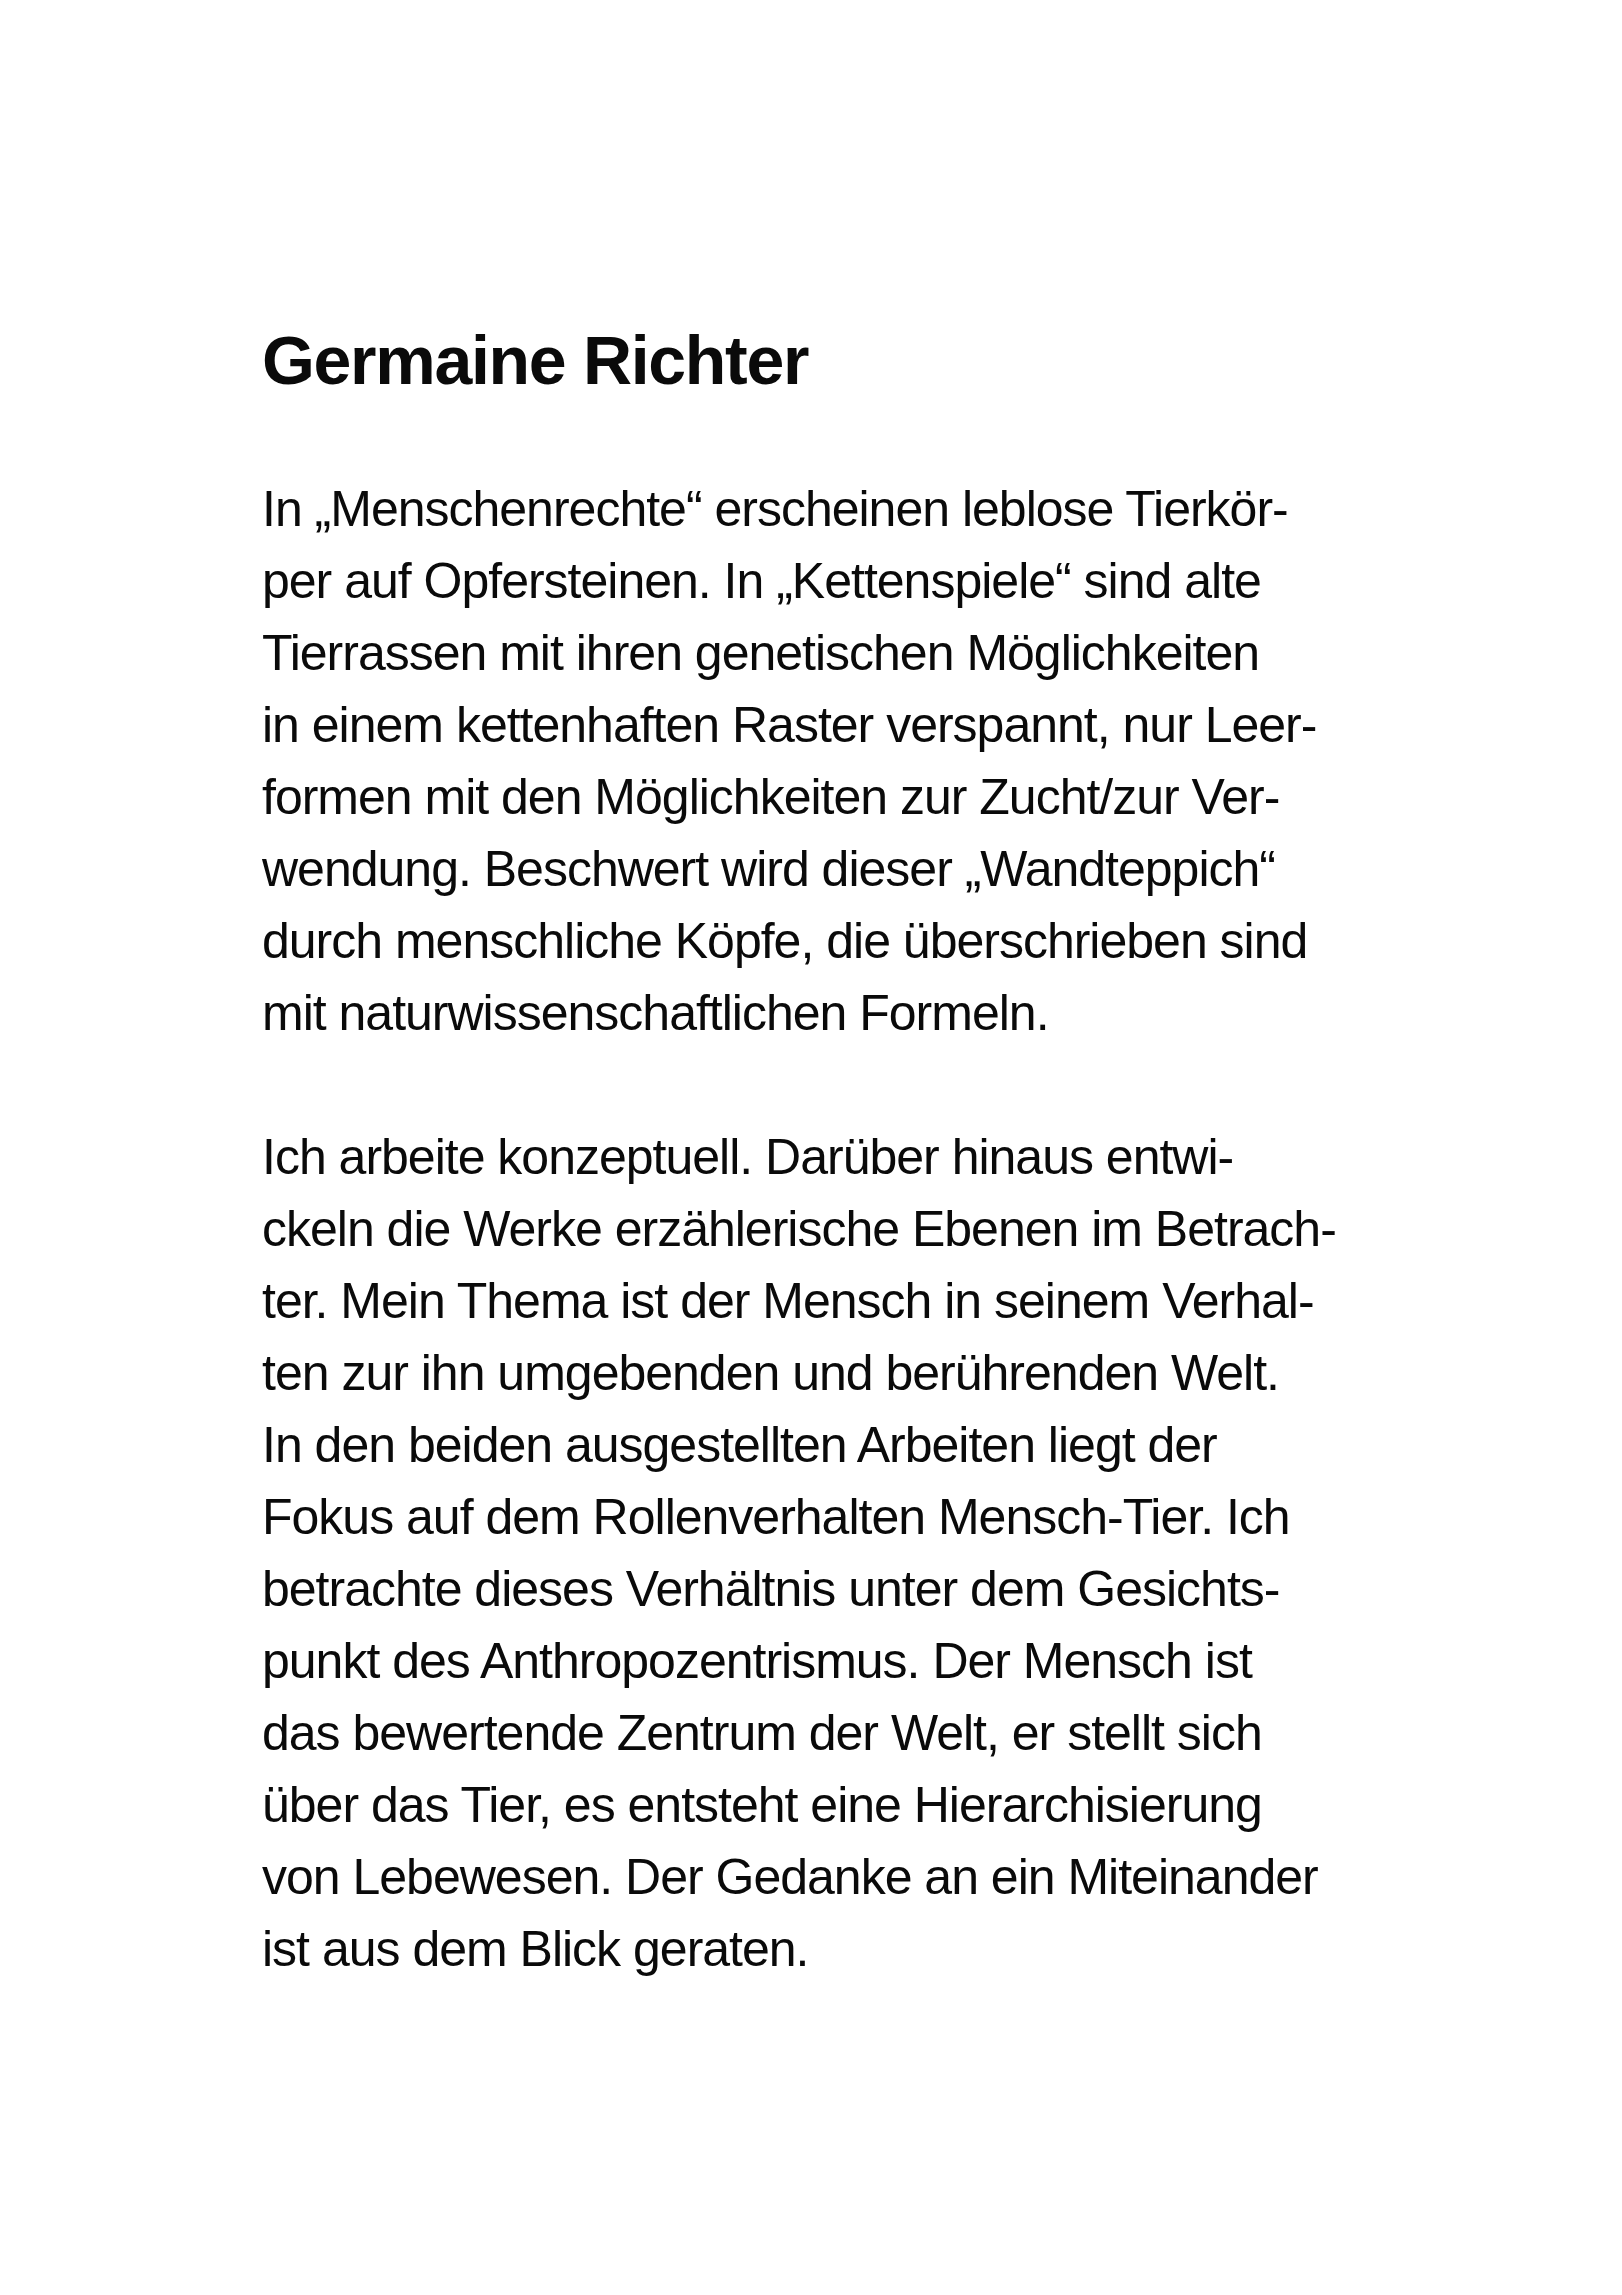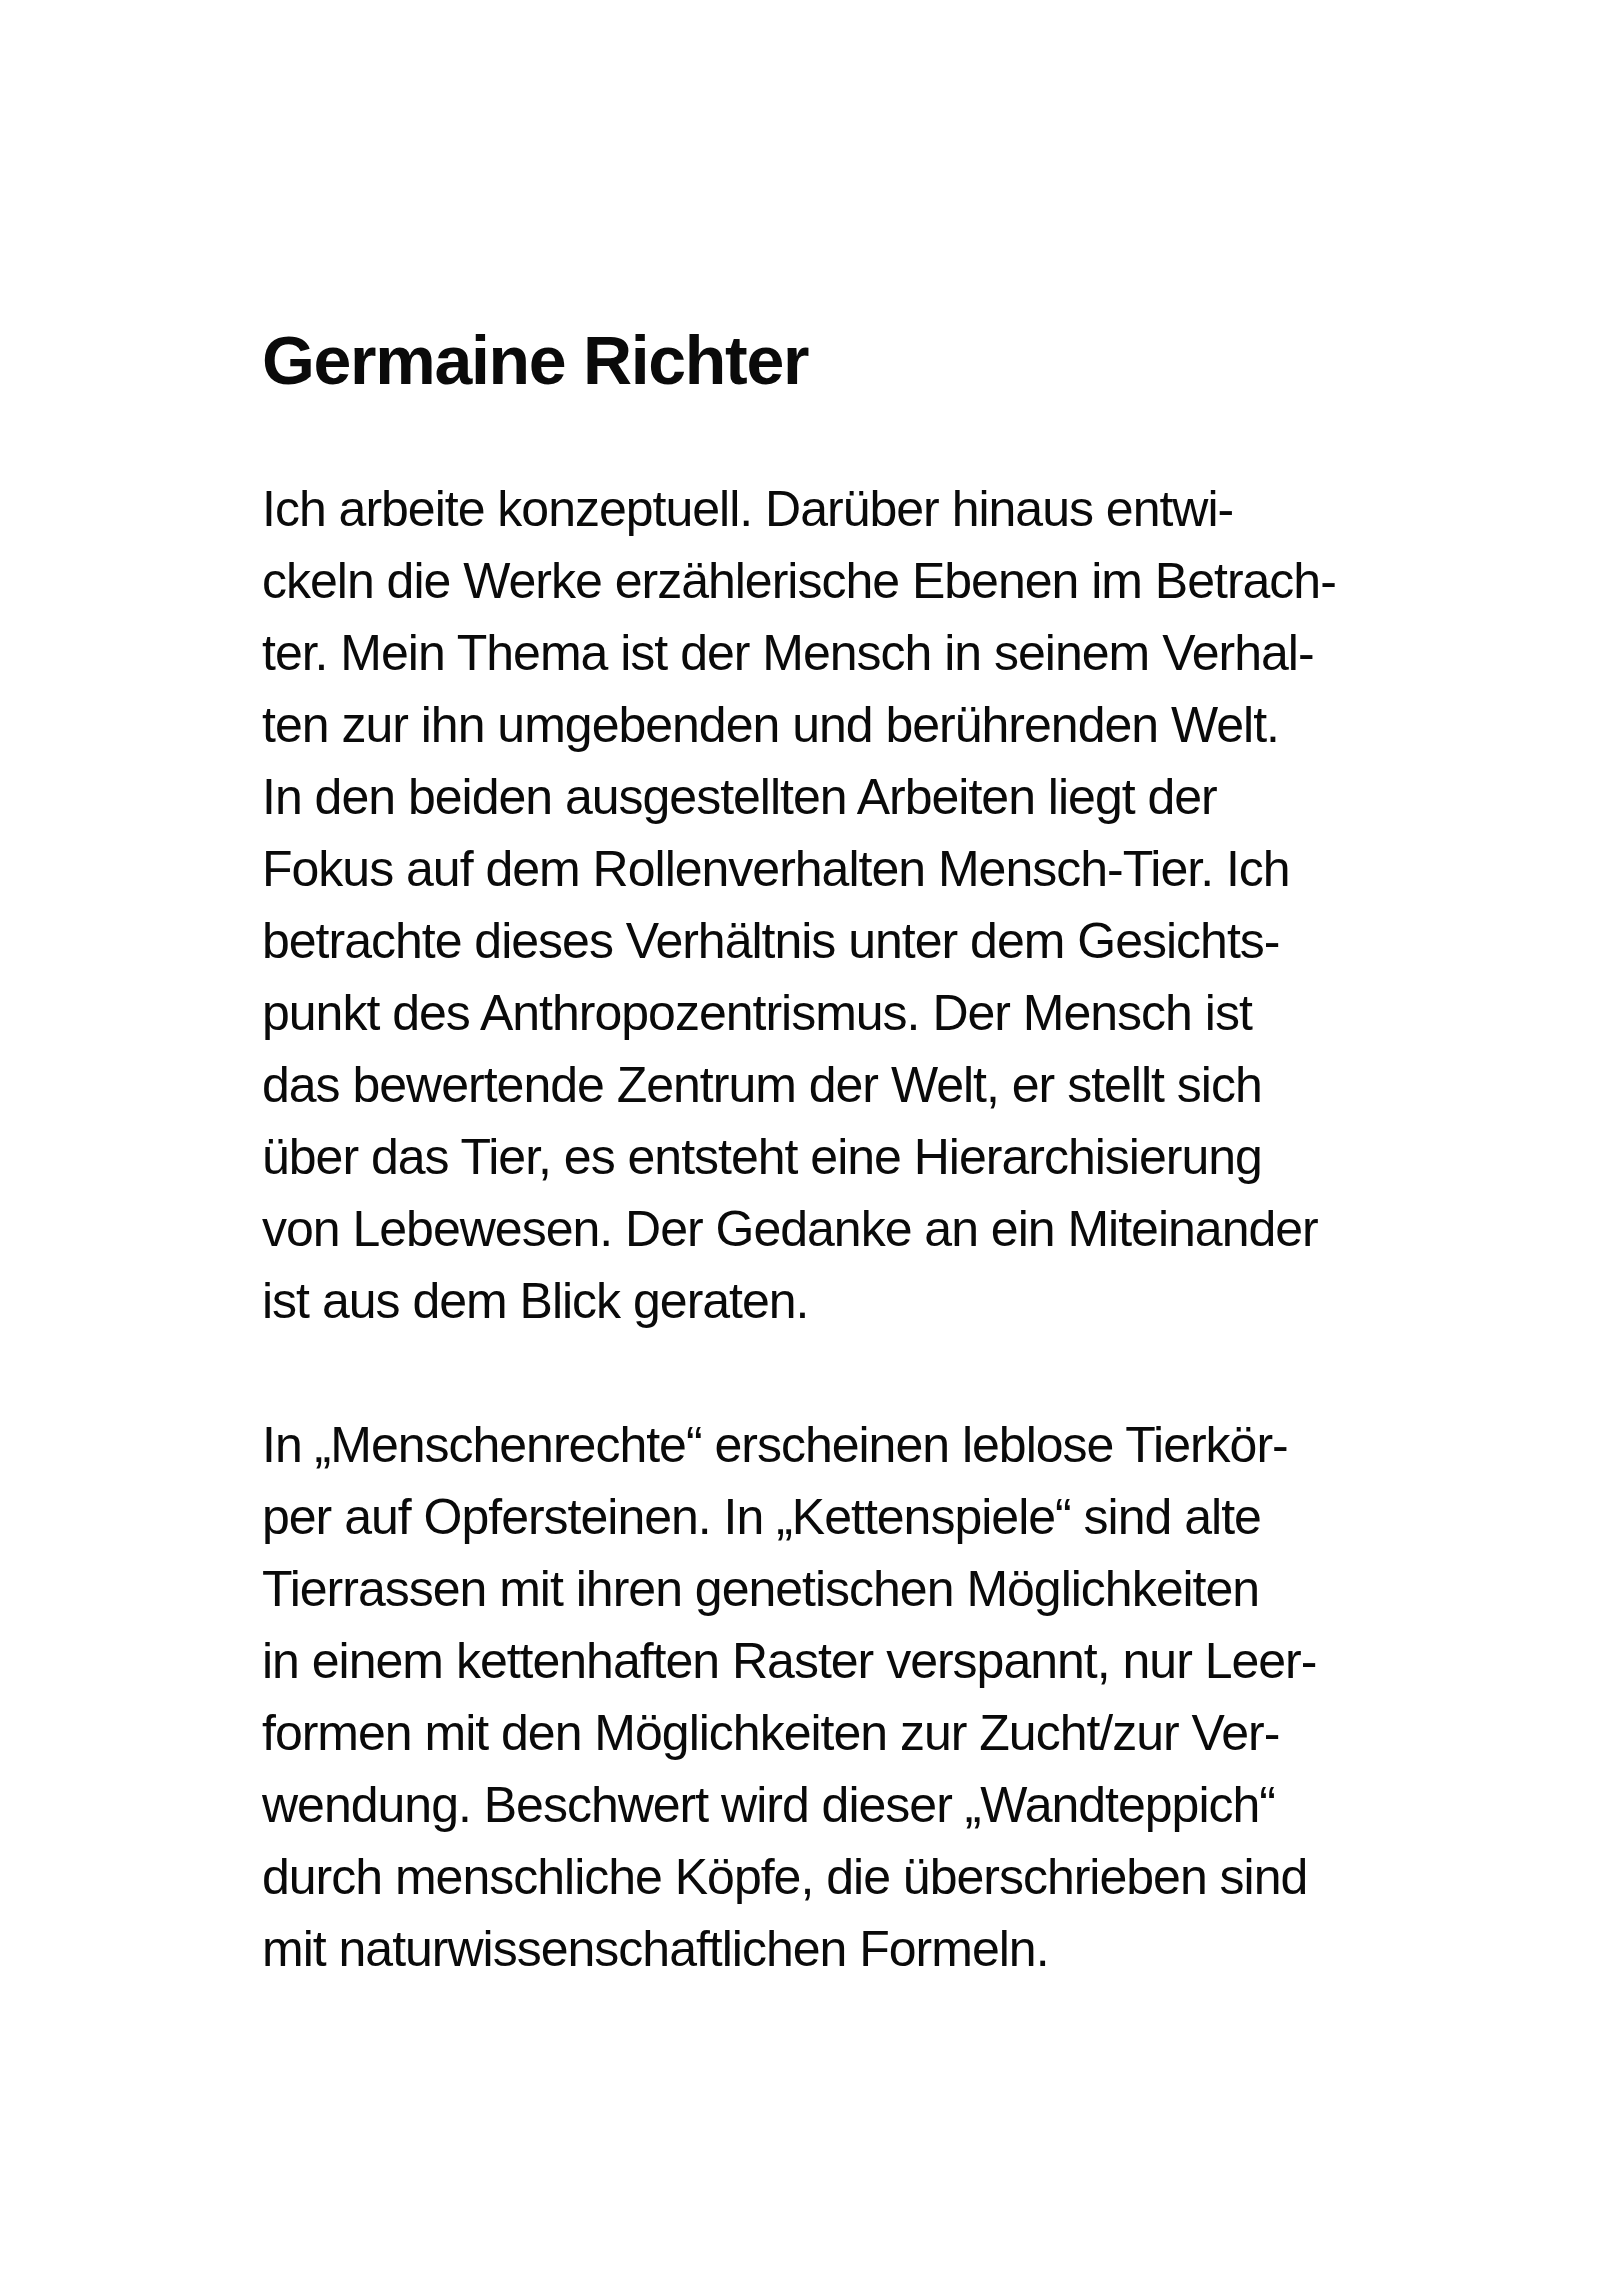--- a/index.html
+++ b/index.html
@@ -48,35 +48,35 @@
     margin-top: 72px;      
   }
 </style>
 </head>
 <body>
 
 <div class="page">
   <h1 class="page-title">Germaine Richter</h1>
 
   <div class="body-text">
+    <p>In „Menschenrechte“ erscheinen leblose Tierkör-
+per auf Opfersteinen. In „Kettenspiele“ sind alte
+Tierrassen mit ihren genetischen Möglichkeiten
+in einem kettenhaften Raster verspannt, nur Leer-
+formen mit den Möglichkeiten zur Zucht/zur Ver-
+wendung. Beschwert wird dieser „Wandteppich“
+durch menschliche Köpfe, die überschrieben sind
+mit naturwissenschaftlichen Formeln.</p>
     <p>Ich arbeite konzeptuell. Darüber hinaus entwi-
 ckeln die Werke erzählerische Ebenen im Betrach-
 ter. Mein Thema ist der Mensch in seinem Verhal-
 ten zur ihn umgebenden und berührenden Welt.
 In den beiden ausgestellten Arbeiten liegt der
 Fokus auf dem Rollenverhalten Mensch-Tier. Ich
 betrachte dieses Verhältnis unter dem Gesichts-
 punkt des Anthropozentrismus. Der Mensch ist
 das bewertende Zentrum der Welt, er stellt sich
 über das Tier, es entsteht eine Hierarchisierung
 von Lebewesen. Der Gedanke an ein Miteinander
 ist aus dem Blick geraten.</p>
-    <p>In „Menschenrechte“ erscheinen leblose Tierkör-
-per auf Opfersteinen. In „Kettenspiele“ sind alte
-Tierrassen mit ihren genetischen Möglichkeiten
-in einem kettenhaften Raster verspannt, nur Leer-
-formen mit den Möglichkeiten zur Zucht/zur Ver-
-wendung. Beschwert wird dieser „Wandteppich“
-durch menschliche Köpfe, die überschrieben sind
-mit naturwissenschaftlichen Formeln.</p>
   </div>
 </div>
 
 
 </body></html>

